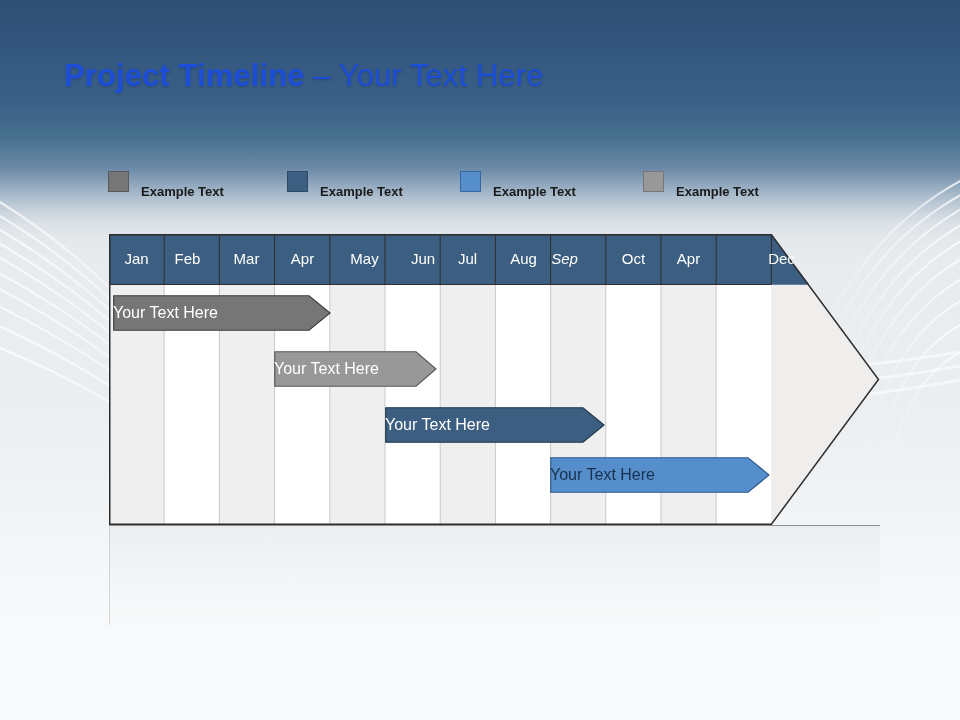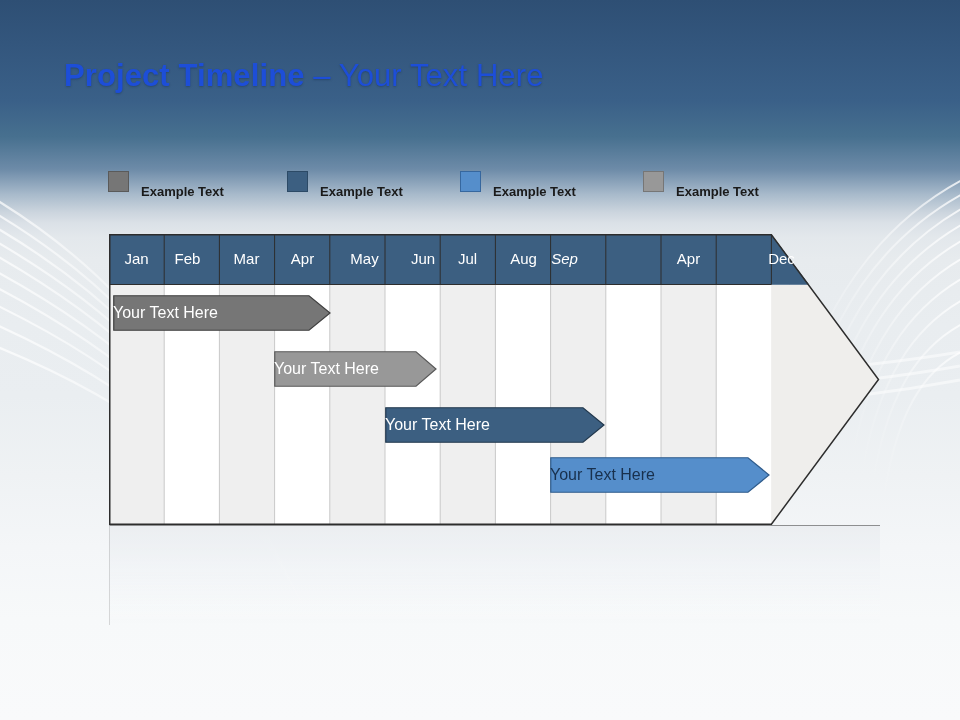--- a/index.html
+++ b/index.html
@@ -296,21 +296,21 @@
 
   <div class="month-label" style="left:109px;width:55px;border-radius:15px;"><span>Jan</span></div>
   <div class="month-label" style="left:160px;width:55px;"><span>Feb</span></div>
   <div class="month-label" style="left:219px;width:55px;"><span>Mar</span></div>
   <div class="month-label" style="left:275px;width:55px;"><span>Apr</span></div>
   <div class="month-label" style="left:330px;width:55px;margin-left:7px;"><span>May</span></div>
   <div class="month-label" style="left:407px;width:32px;"><span>Jun</span></div>
   <div class="month-label" style="left:440px;width:55px;"><span>Jul</span></div>
   <div class="month-label" style="left:496px;width:55px;"><span>Aug</span></div>
   <div class="month-label" style="left:537px;width:55px;font-style:italic;"><span>Sep</span></div>
-  <div class="month-label" style="left:606px;width:55px;margin-top:32px;"><span>Oct</span></div>
+  <div class="month-label" style="left:606px;width:55px;"><span>Oct</span></div>
   <div class="month-label" style="left:661px;width:55px;"><span>Apr</span></div>
   <div class="month-label" style="left:716px;width:55px;padding-left:38px;"><span>Dec</span></div>
 
   <div class="bar" style="left:113px;top:295px;width:218px;">
     <svg width="218" height="36" viewBox="0 0 218 36" preserveAspectRatio="none">
       <path d="M 0.75 0.75 L 196 0.75 L 217 18 L 196 35.25 L 0.75 35.25 Z" fill="#767676" stroke="#3f3f3f" stroke-width="1.2"></path>
     </svg>
     <div class="bar-label on-dark">Your  Text Here</div>
   </div>
 

